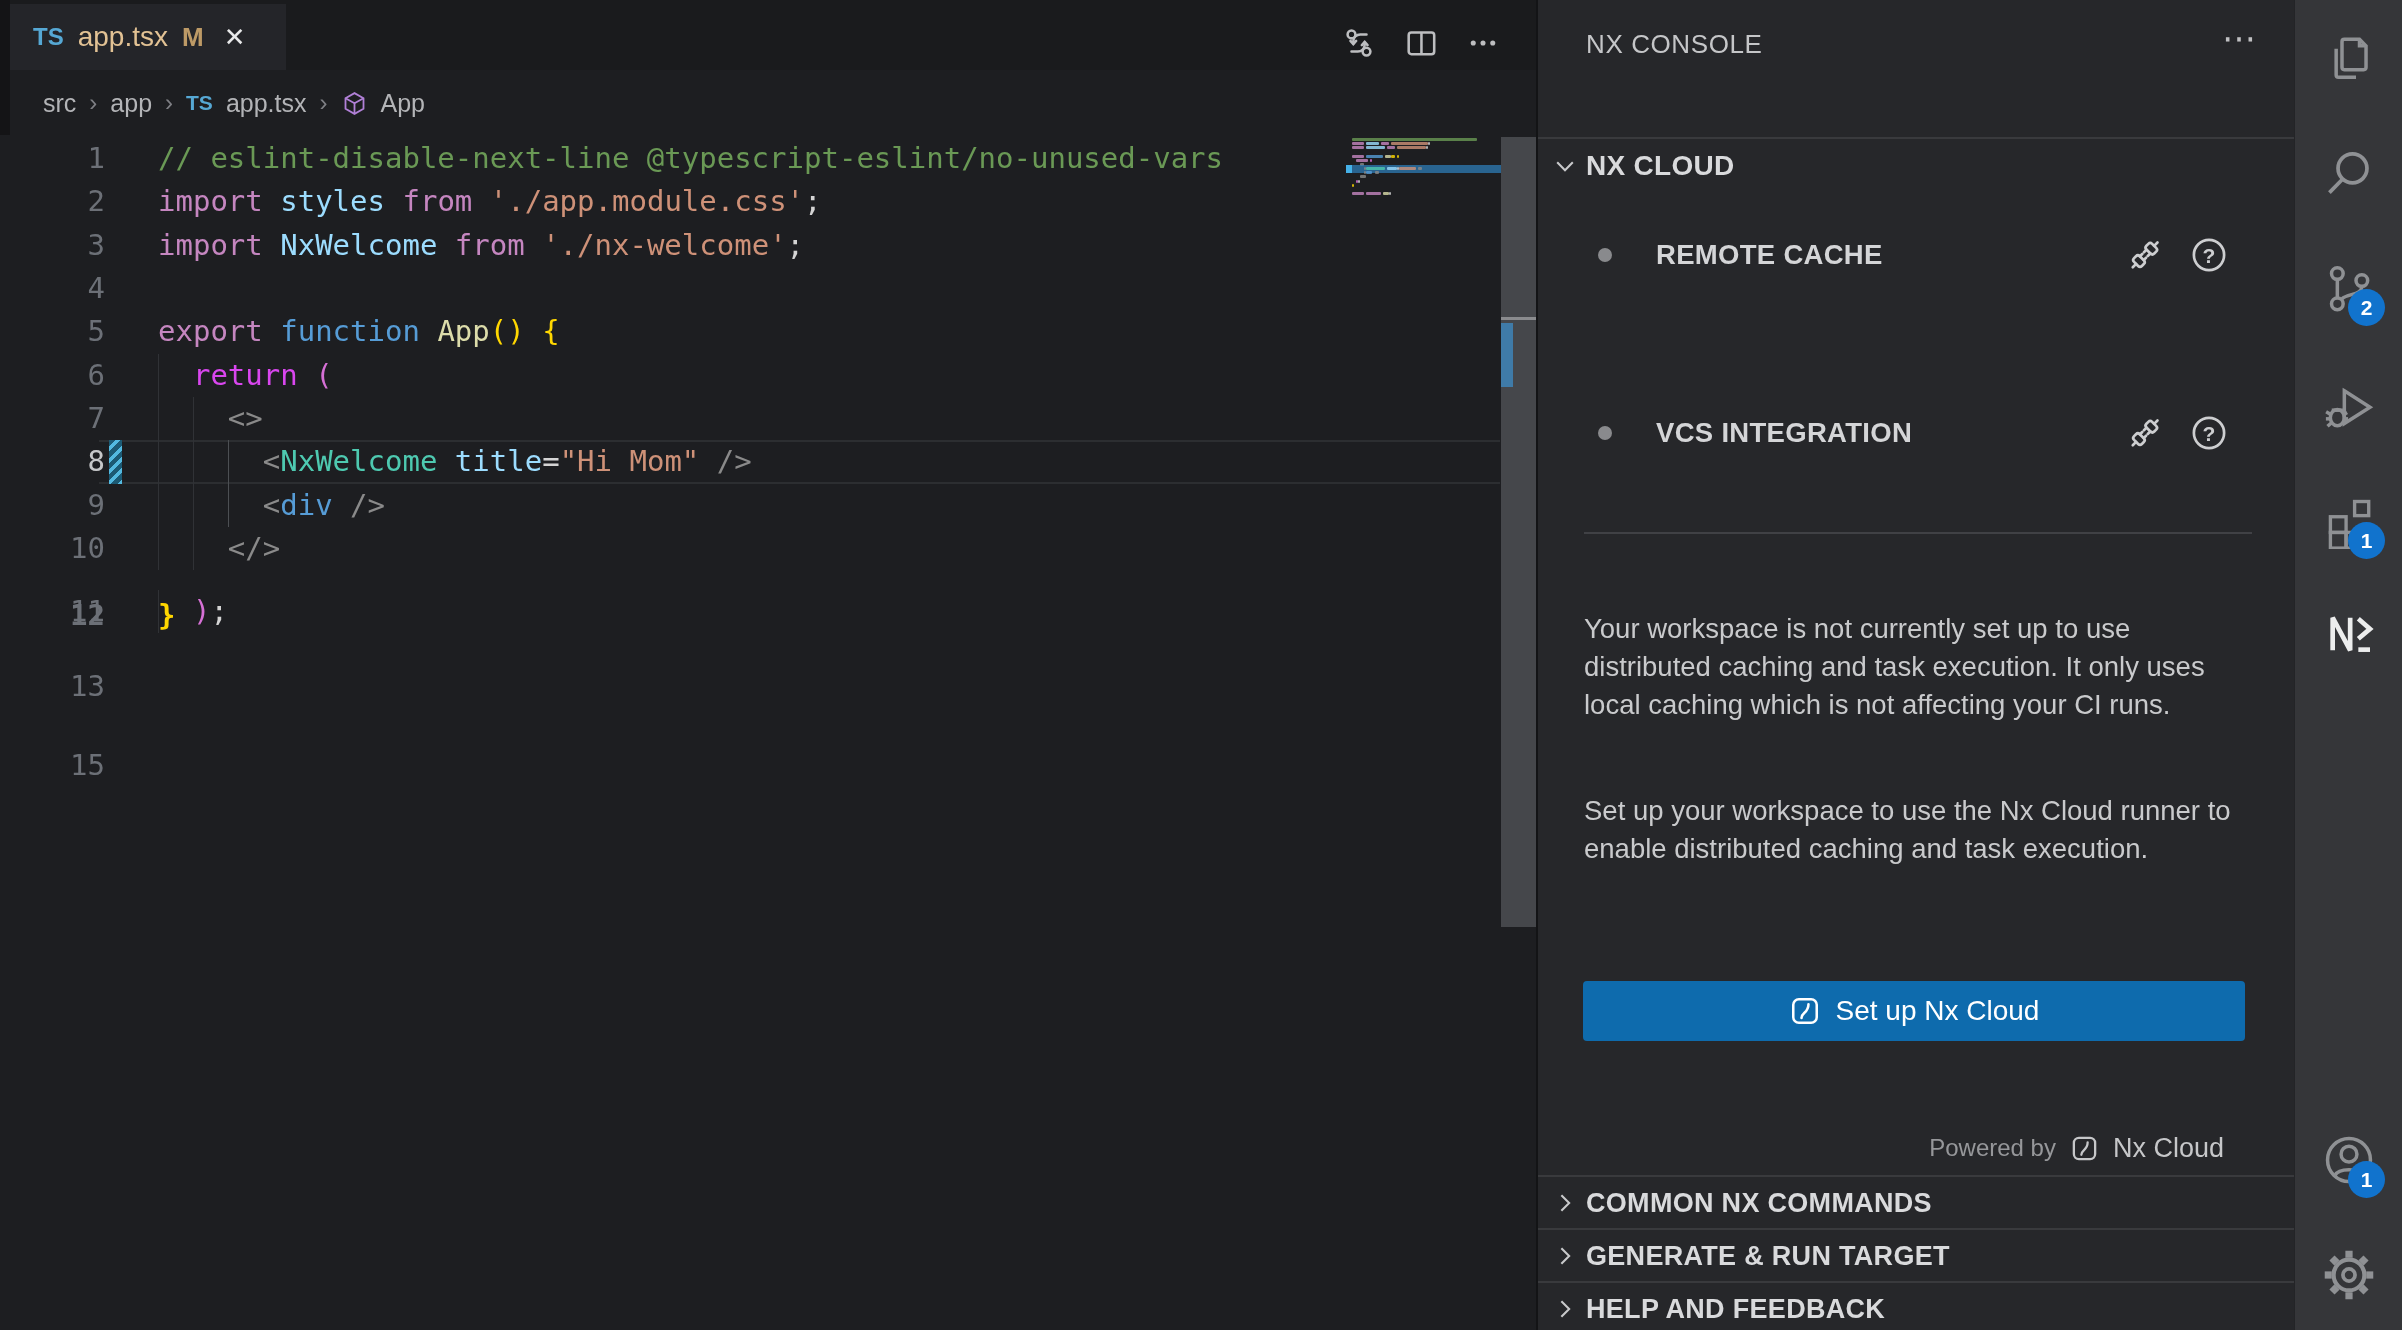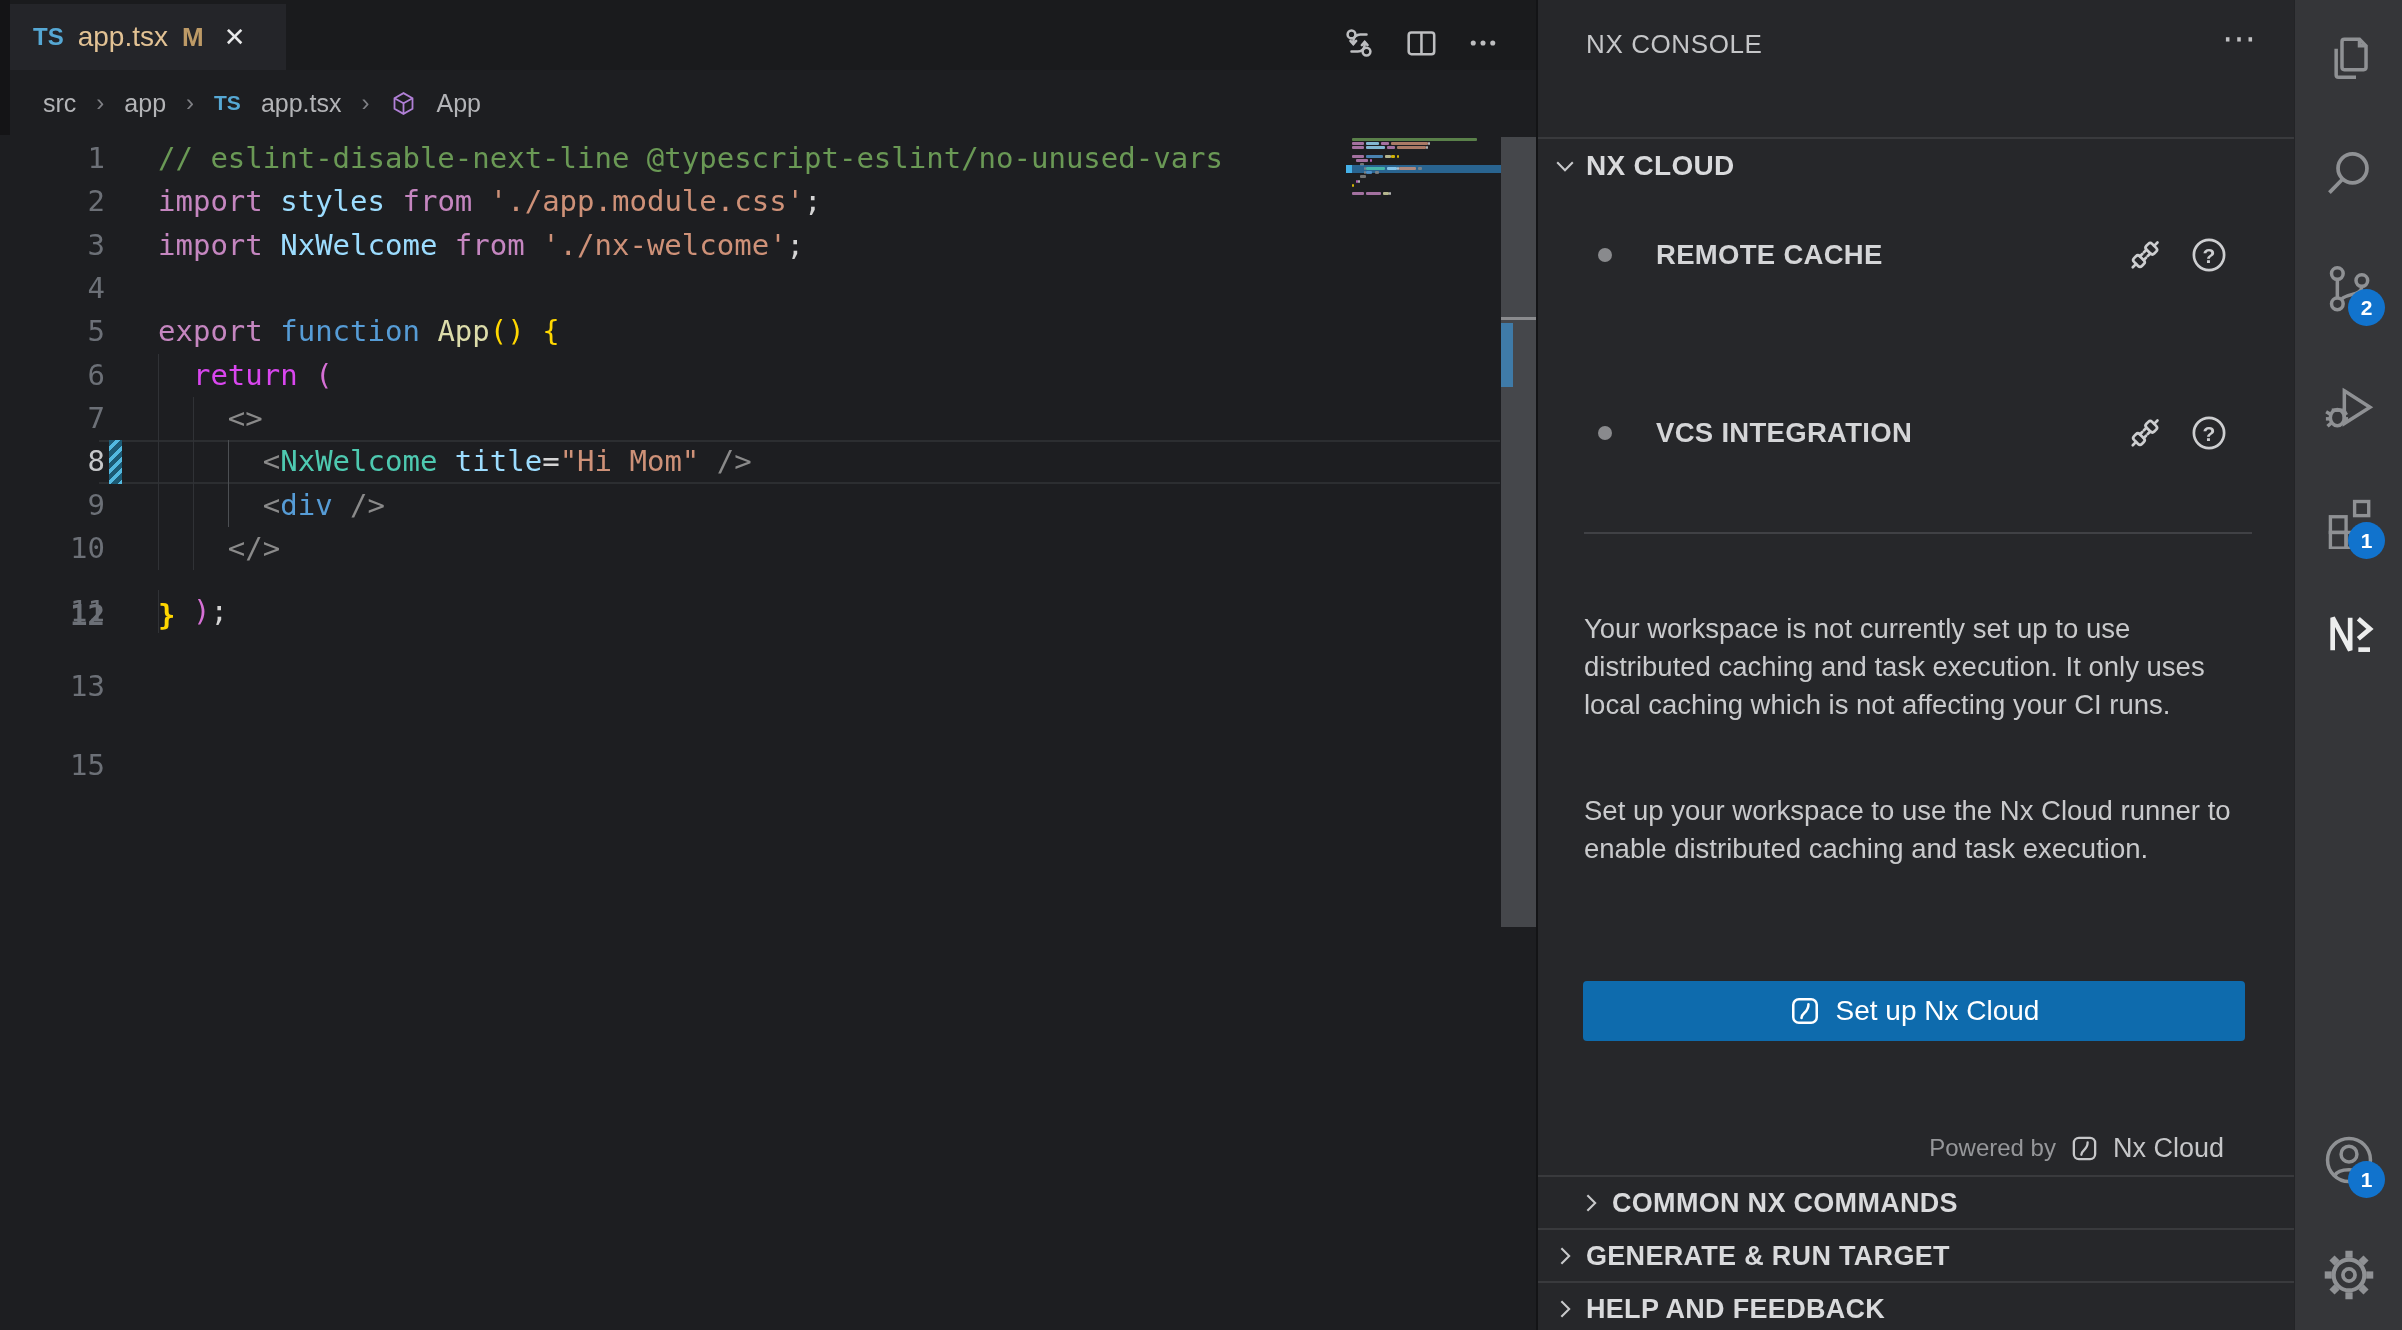--- a/index.html
+++ b/index.html
@@ -12,21 +12,21 @@
   #left-strip{position:absolute;left:0;top:0;width:10px;height:135px;background:#141416;z-index:5}
   #tab{position:absolute;left:10px;top:4px;width:276px;height:66px;background:#242529;
        display:flex;align-items:center;cursor:pointer;}
   .ts-badge{font-weight:700;font-size:24px;color:#56a8d4;margin-left:23px;letter-spacing:0px;}
   .tab-title{font-size:28px;color:#e2c294;margin-left:14px;}
   .tab-mod{font-size:26px;color:#bd9a66;margin-left:14px;font-weight:600;}
   .tab-close{font-size:26px;color:#e8e9ea;margin-left:20px;cursor:pointer;}
   #editor-actions{position:absolute;top:24px;left:1340px;display:flex;gap:24px;}
   .ed-act{width:38px;height:38px;color:#bdbec0;cursor:pointer;display:flex;align-items:center;justify-content:center;}
   #breadcrumb{position:absolute;left:0;top:70px;width:1536px;height:66px;display:flex;align-items:center;
-              padding-left:43px;box-sizing:border-box;font-size:25px;color:#b3b4b7;gap:20px;}
+              padding-left:43px;box-sizing:border-box;font-size:25px;color:#b3b4b7;gap:13px;}
   .bc-sep{color:#7e7f84;font-size:24px;}
   .bc-ts{font-weight:700;font-size:21px;color:#56a8d4;}
   .bc-seg{cursor:pointer}
   
   #code{position:absolute;left:0;top:137px;width:1536px;height:660px;
         font-family:"DejaVu Sans Mono","Liberation Mono",monospace;font-size:29px;}
   .line{position:absolute;left:0;width:1536px;}
   .num{position:absolute;left:0;top:0;width:105px;text-align:right;color:#6c7077;}
   .num.active{color:#c6c7c9;}
   .ltxt{position:absolute;left:158px;top:0;white-space:pre;}
@@ -371,21 +371,21 @@
 
     <div id="powered">
       <span class="pref">Powered by</span>
       <svg class="nx-logo" viewBox="0 0 24 24" width="29" height="29">
           <use href="#ic-nx-cloud-logo"></use>
         </svg>
       <span class="brand">Nx Cloud</span>
     </div>
 
     <div class="divider" style="top:1175px;"></div>
-    <div class="sec-row" style="top:1178px;margin-left:26px;">
+    <div class="sec-row" style="top:1178px;">
       <svg class="sec-chevron" viewBox="0 0 25 25">
           <use href="#ic-chev-right"></use>
         </svg>
       <span class="sec-label" style="font-size:27px">COMMON NX COMMANDS</span>
     </div>
     <div class="divider" style="top:1228px;"></div>
     <div class="sec-row" style="top:1231px;">
       <svg class="sec-chevron" viewBox="0 0 25 25">
           <use href="#ic-chev-right"></use>
         </svg>

